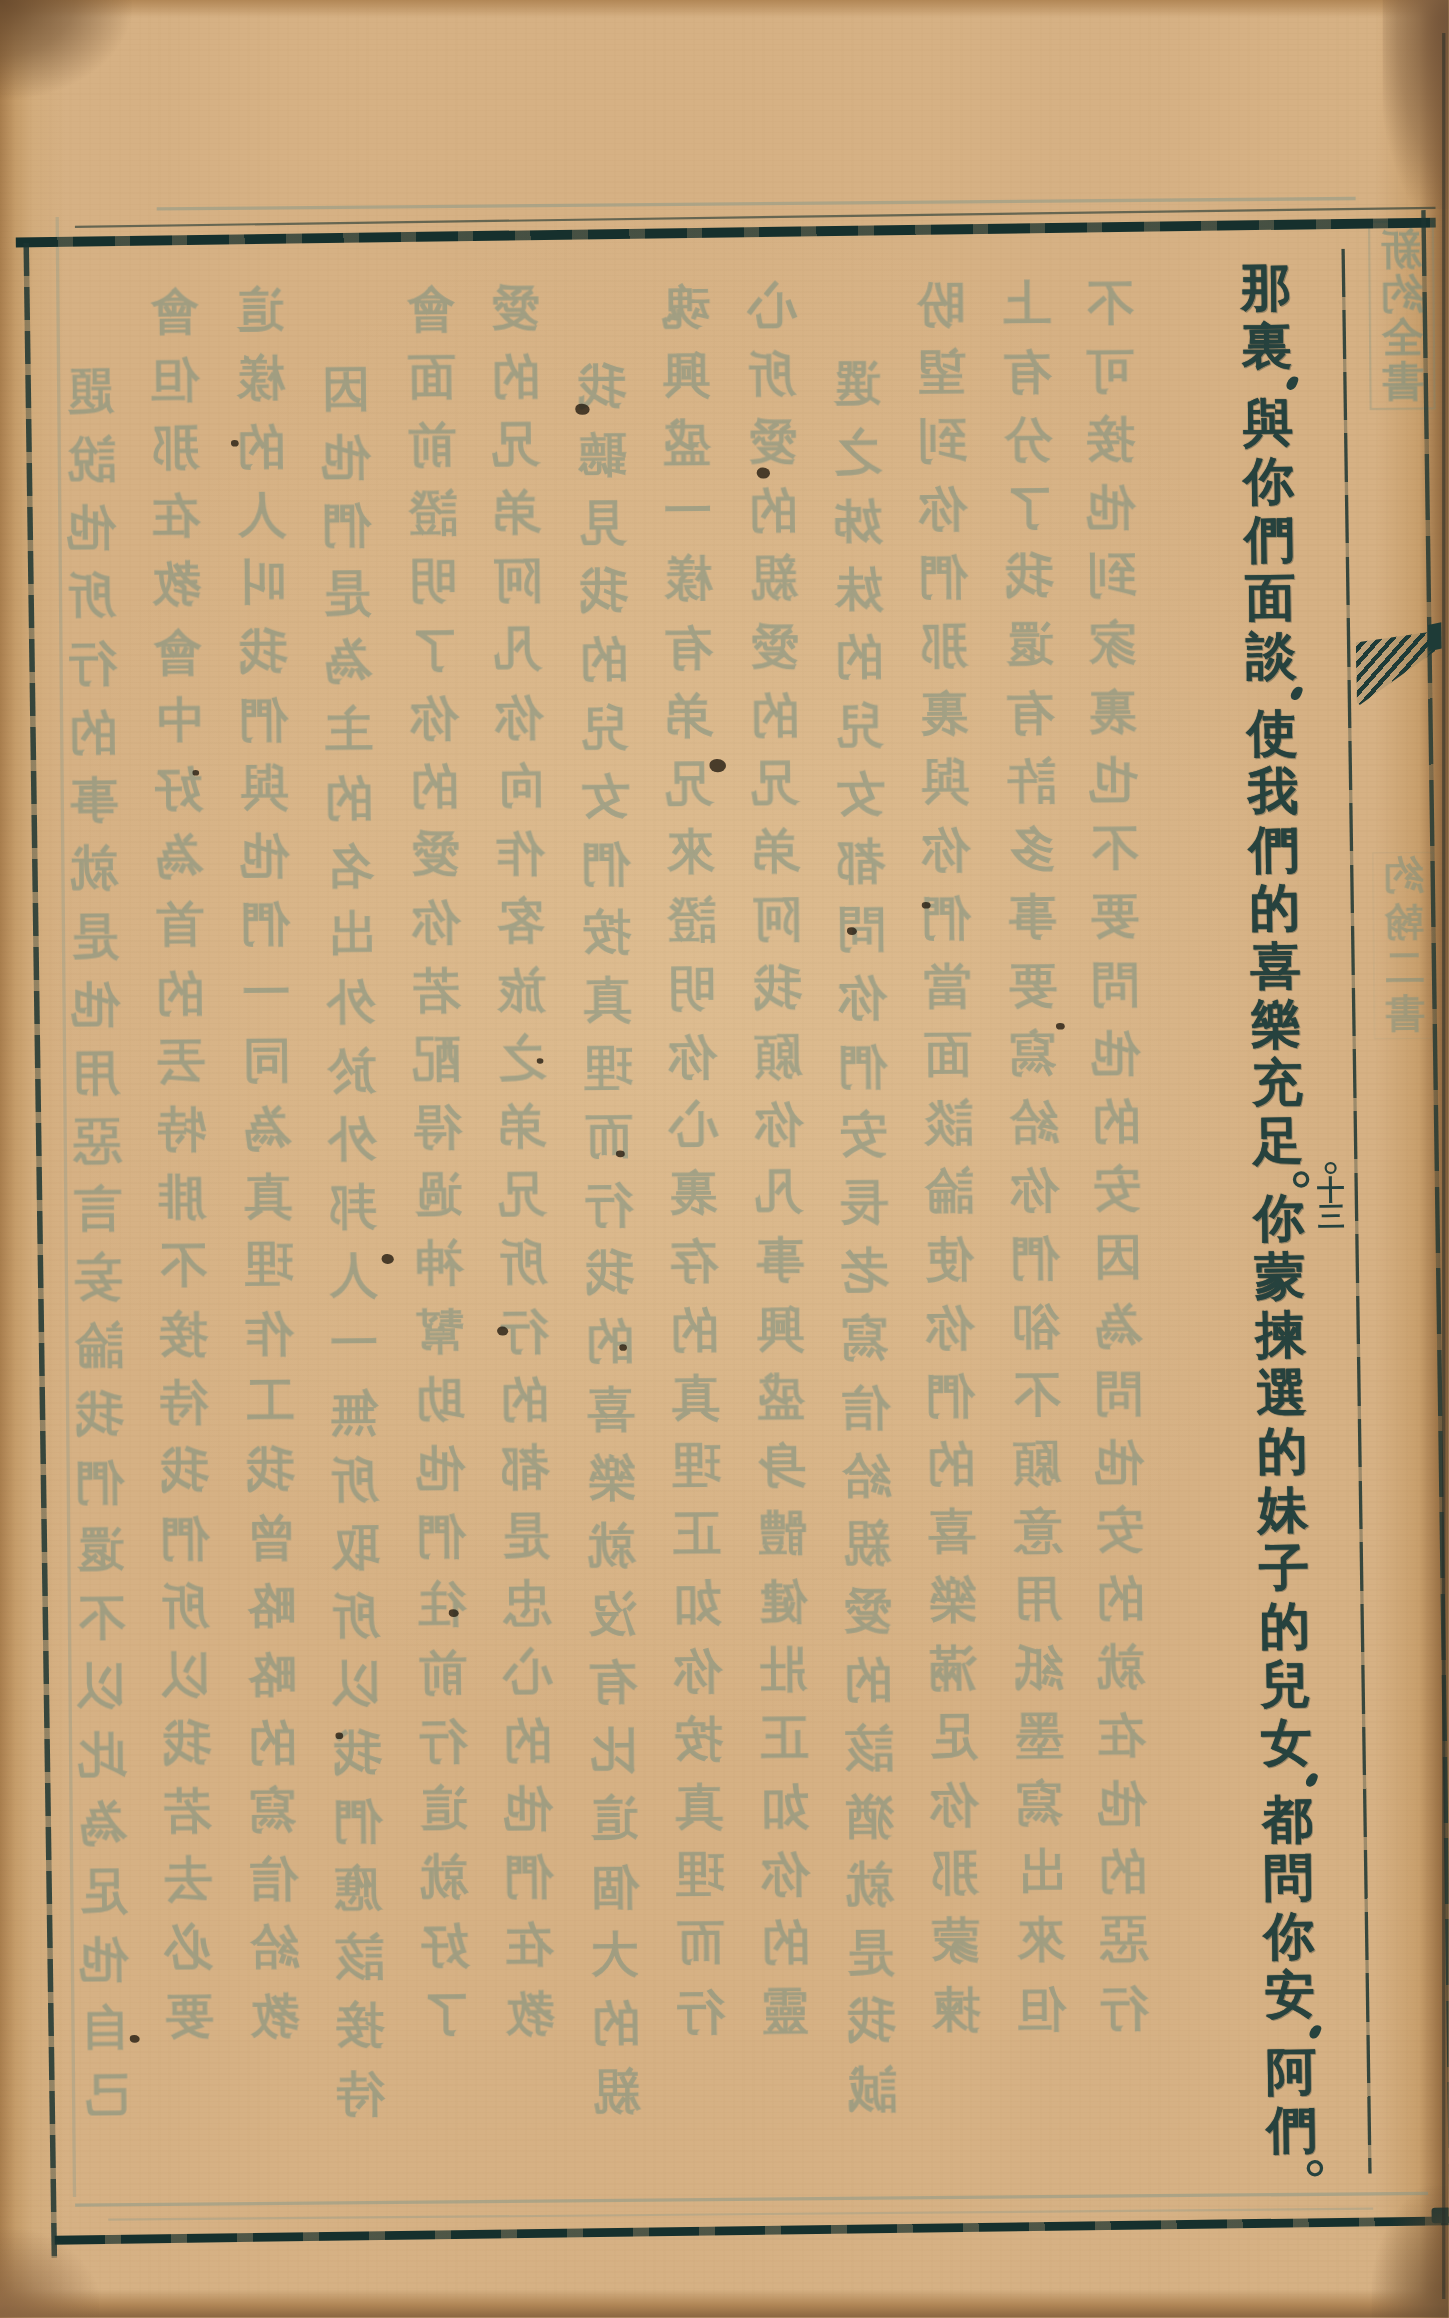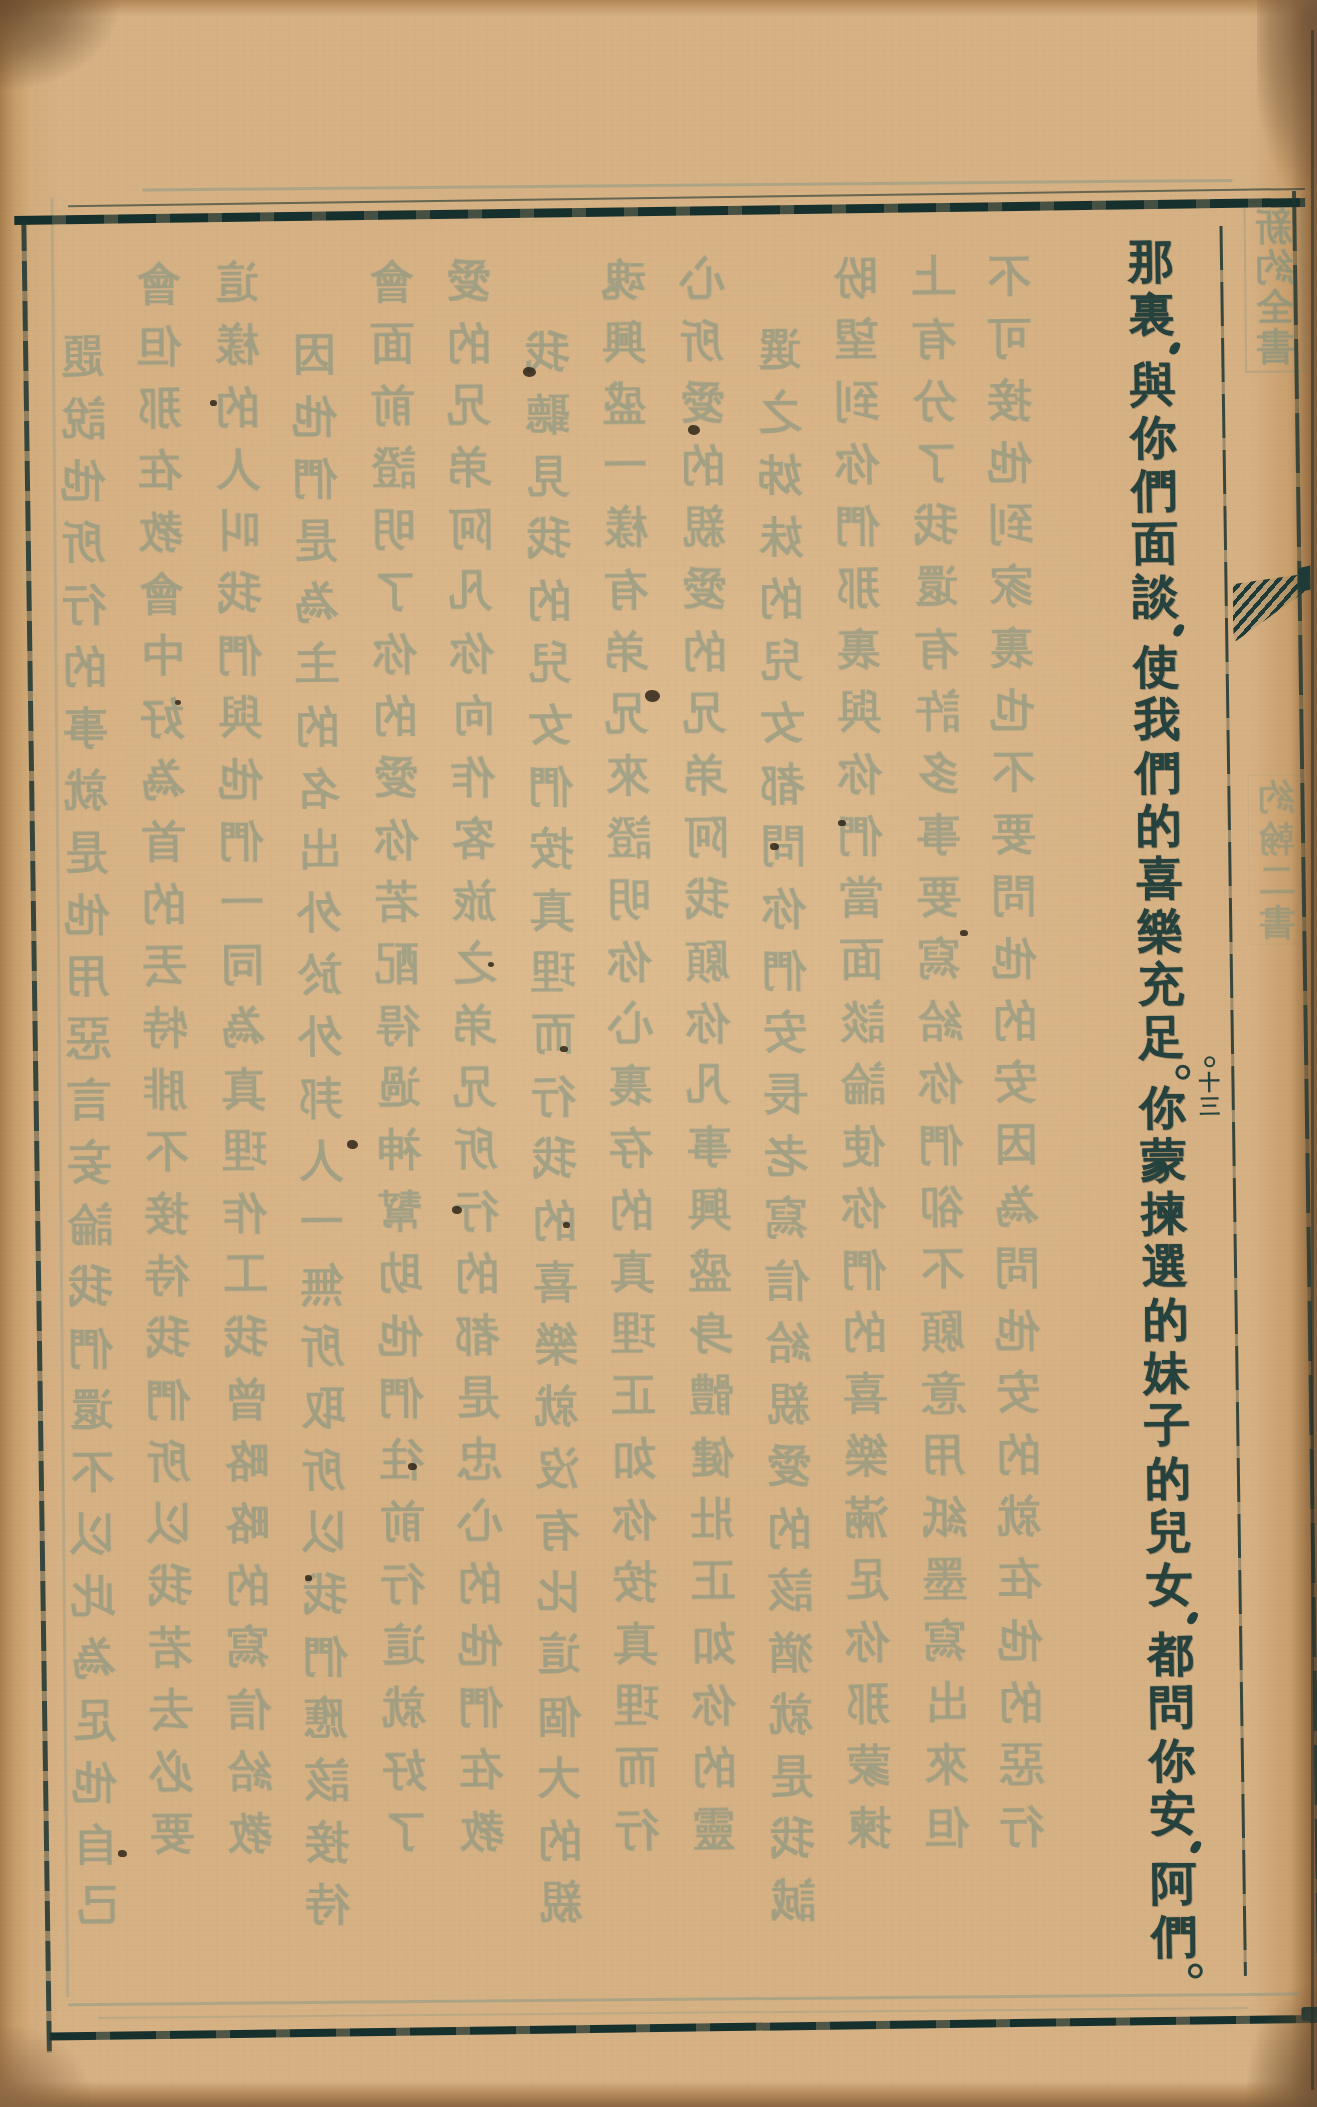--- a/index.html
+++ b/index.html
@@ -62,21 +62,21 @@
     text-shadow:0 0 1px rgba(25,48,45,.85),1px 1px 0 rgba(25,48,45,.3);}
   .pk{position:relative;width:56px;height:16px;flex:none;}
   .pk i{position:absolute;display:block;}
   .pk.dun i{right:1px;top:1px;width:9px;height:13px;background:#26423e;
     border-radius:70% 30% 60% 40%;transform:rotate(20deg);}
   .pk.ring i{right:0;top:1px;width:9px;height:9px;border:3px solid #26423e;border-radius:50%;}
 
   .verse-marker{position:absolute;left:1196px;top:1064px;width:26px;
     display:flex;flex-direction:column;align-items:center;color:#26423e;}
   .verse-marker .ring{width:7px;height:7px;border:2px solid #26423e;border-radius:50%;margin-bottom:3px;}
-  .verse-marker .vtext{width:24px;font-size:21px;line-height:24px;font-weight:bold;
+  .verse-marker .vtext{width:24px;font-size:25px;line-height:24px;font-weight:bold;
     text-align:center;word-break:break-all;}
 
   .speck{position:absolute;background:#241d12;border-radius:45% 55% 50% 50%;opacity:.8;}
 </style>
 </head>
 <body>
 
 <div class="page">
   <div class="texture"></div>
 

